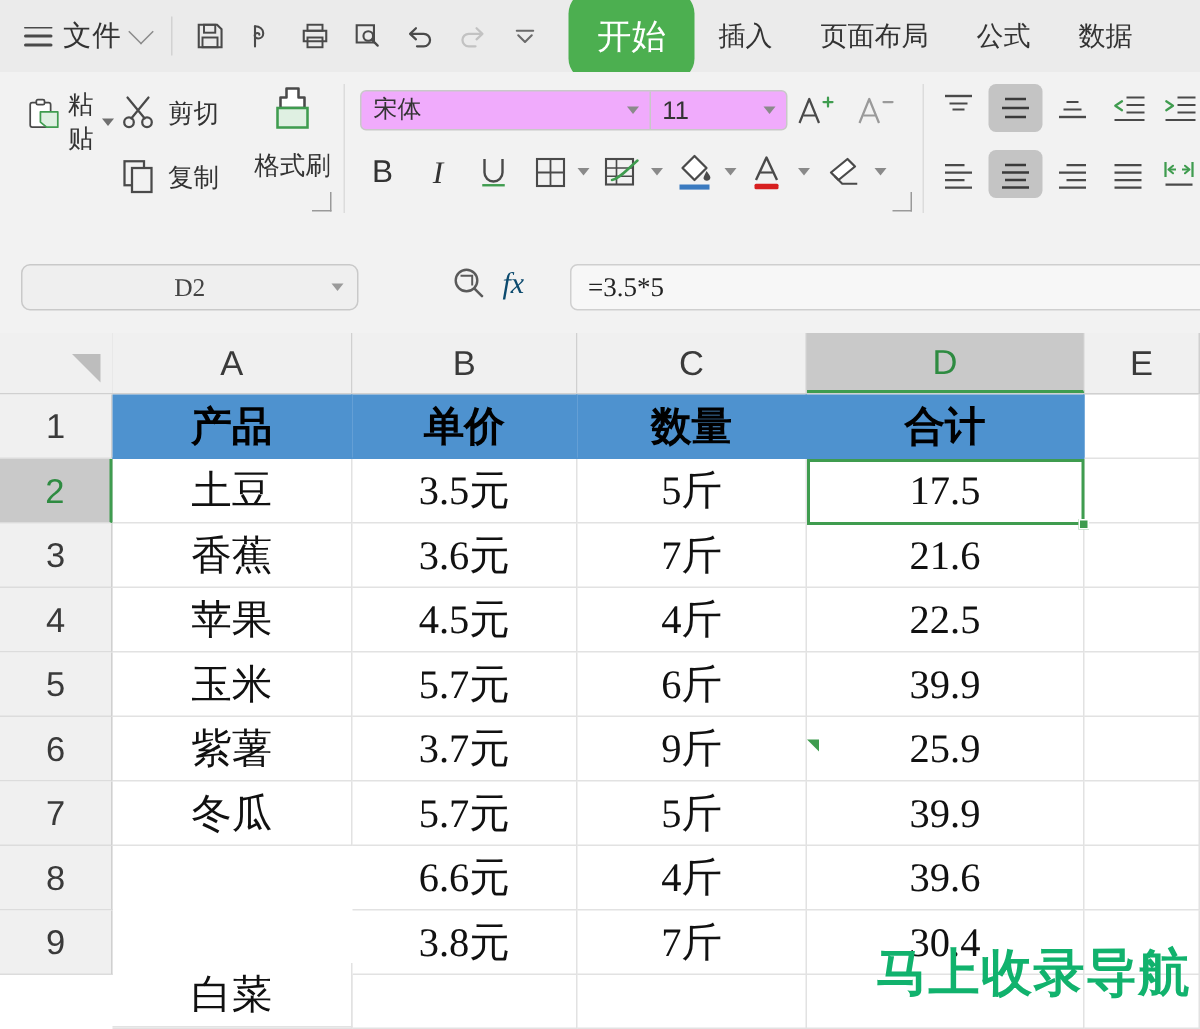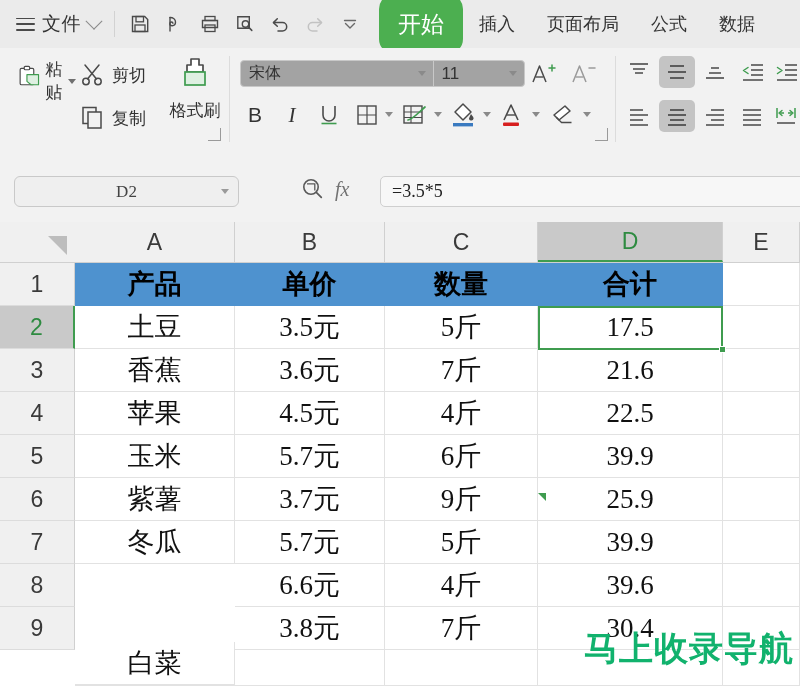--- a/index.html
+++ b/index.html
@@ -39,39 +39,39 @@
 
   
   .paste-btn{position:absolute;left:14px;top:8px;width:62px;display:flex;flex-direction:row;align-items:center;cursor:pointer;}
   .paste-label{font-size:17px;color:#333;margin-top:2px;display:flex;align-items:center;gap:3px;}
   .mini-caret{width:0;height:0;border-left:4px solid transparent;border-right:4px solid transparent;border-top:5px solid #707070;}
   .cmd{position:absolute;display:flex;align-items:center;gap:6px;cursor:pointer;}
   .cmd-label{font-size:17px;color:#333;white-space:nowrap;}
   .fmt-btn{position:absolute;display:flex;flex-direction:column;align-items:center;cursor:pointer;}
 
   
-  .fontbox{position:absolute;display:flex;align-items:center;background:#a3a3a3;border:1px solid #c8c8c8;border-radius:4px;height:27px;box-sizing:border-box;}
+  .fontbox{position:absolute;display:flex;align-items:center;background:#f0abfc;border:1px solid #c8c8c8;border-radius:4px;height:27px;box-sizing:border-box;}
   .fontname{width:178px;height:100%;display:flex;align-items:center;padding-left:8px;box-sizing:border-box;font-size:16px;color:#333;}
   .fcaret{width:0;height:0;border-left:4px solid transparent;border-right:4px solid transparent;border-top:5px solid #8a8a8a;margin-right:7px;}
   .fsplit{width:1px;height:100%;background:#c8c8c8;}
   .fontsize{width:76px;height:100%;display:flex;align-items:center;padding-left:8px;box-sizing:border-box;font-size:17px;color:#333;}
   .ticon{width:30px;height:30px;display:flex;align-items:center;justify-content:center;cursor:pointer;position:absolute;}
   .ticon.sel{background:#c4c4c4;border-radius:5px;}
 
   
   .formulabar{position:absolute;left:0;top:160px;width:800px;height:62px;background:#f2f2f2;}
   .namebox{
     position:absolute;left:14px;top:16px;width:225px;height:31px;
     background:#efefef;border:1px solid #c9c9c9;border-radius:6px;
     display:flex;align-items:center;justify-content:center;box-sizing:border-box;
   }
   .namebox .nb-text{font-size:17px;color:#444;font-family:"Liberation Serif","DejaVu Serif",serif;}
   .namebox .nb-caret{position:absolute;right:9px;width:0;height:0;border-left:4px solid transparent;border-right:4px solid transparent;border-top:5px solid #9a9a9a;}
   .fx-zone{position:absolute;left:300px;top:16px;display:flex;align-items:center;gap:9px;}
-  .fx-label{font-size:20px;color:#737373;font-style:italic;font-family:"Liberation Serif","DejaVu Serif",serif;}
+  .fx-label{font-size:20px;color:#0c4a6e;font-style:italic;font-family:"Liberation Serif","DejaVu Serif",serif;}
   .formula-input{
     position:absolute;left:380px;top:16px;width:430px;height:31px;
     background:#f7f7f7;border:1px solid #cfcfcf;border-radius:5px;box-sizing:border-box;
     display:flex;align-items:center;padding-left:11px;
     font-size:18px;color:#222;font-family:"Liberation Serif","DejaVu Serif",serif;
   }
 
   
   .sheet{position:absolute;left:0;top:222px;width:800px;height:464px;background:#fff;overflow:hidden;}
   .colhdr{position:absolute;left:0;top:0;width:800px;height:40px;background:#f0f0f0;border-bottom:1px solid #d0d0d0;}

